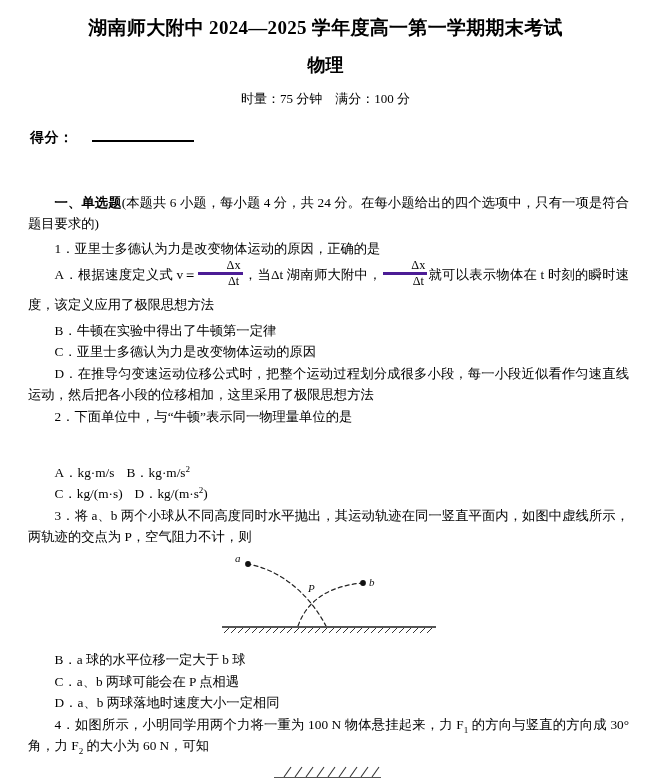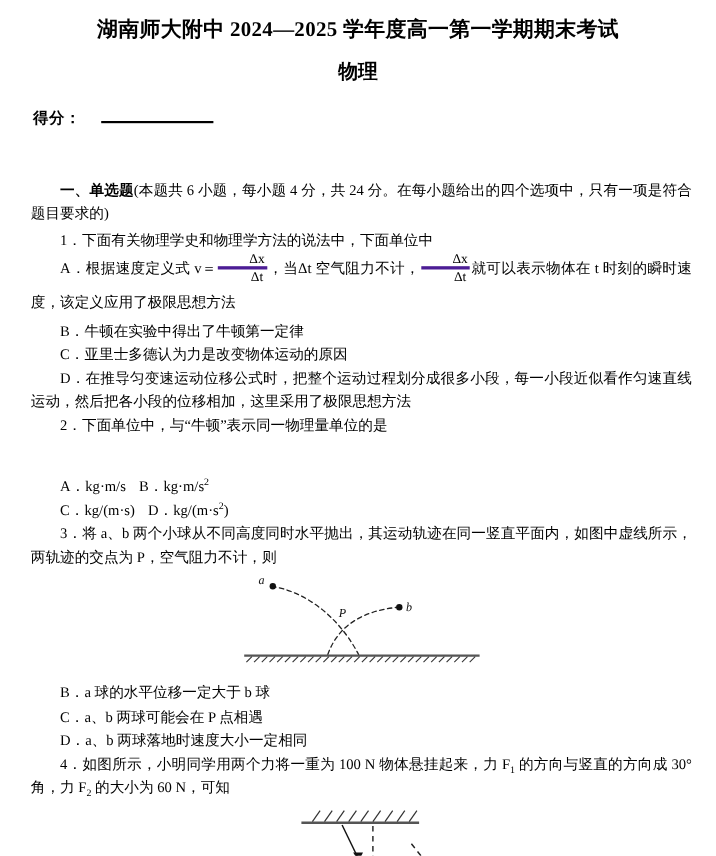--- a/index.html
+++ b/index.html
@@ -117,33 +117,36 @@
   }
   .figure svg { display: inline-block; }
 </style>
 </head>
 <body>
 
 <div class="page">
 
   <div class="exam-title">湖南师大附中 2024—2025 学年度高一第一学期期末考试</div>
   <div class="subject-title">物理</div>
+  <div class="meta-line">
+    <span>时量：75 分钟</span><span class="gap"></span><span>满分：100 分</span>
+  </div>
 
   <div class="score-line">
     <span class="score-label">得分：</span>
     <span class="score-blank"></span>
   </div>
 
   <div class="content">
 
     <div class="section-head"><b>一、单选题</b><span>(本题共 6 小题，每小题 4 分，共 24 分。在每小题给出的四个选项中，只有一项是符合题目要求的)</span></div>
 
-    <div class="q"><span>1．</span><span>下面有关物理学史和物理学方法的说法中，下面单位中</span></div>
-
-    <div class="opt tall"><span>A．</span><span>根据速度定义式 v＝</span><span class="frac"><span class="num">Δx</span><span class="den">Δt</span></span><span>，当Δt 空气阻力不计，</span><span class="frac"><span class="num">Δx</span><span class="den">Δt</span></span><span>就可以表示物体在 t 时刻的瞬时速度，该定义应用了极限思想方法</span></div>
+    <div class="q"><span>1．</span><span>亚里士多德认为力是改变物体运动的原因，正确的是</span></div>
+
+    <div class="opt tall"><span>A．</span><span>根据速度定义式 v＝</span><span class="frac"><span class="num">Δx</span><span class="den">Δt</span></span><span>，当Δt 湖南师大附中，</span><span class="frac"><span class="num">Δx</span><span class="den">Δt</span></span><span>就可以表示物体在 t 时刻的瞬时速度，该定义应用了极限思想方法</span></div>
 
     <div class="opt"><span>B．</span><span>牛顿在实验中得出了牛顿第一定律</span></div>
 
     <div class="opt"><span>C．</span><span>亚里士多德认为力是改变物体运动的原因</span></div>
 
     <div class="opt"><span>D．</span><span>在推导匀变速运动位移公式时，把整个运动过程划分成很多小段，每一小段近似看作匀速直线运动，然后把各小段的位移相加，这里采用了极限思想方法</span></div>
 
     <div class="q"><span>2．</span><span>下面单位中，与“牛顿”表示同一物理量单位的是</span></div>
 
     <div class="spacer-lg"></div>

